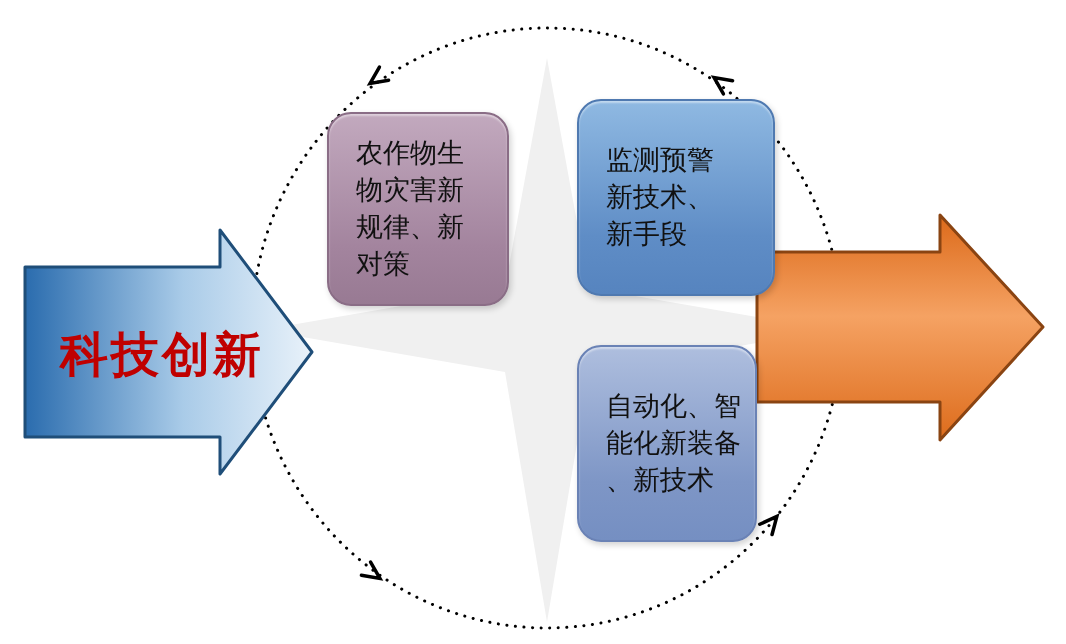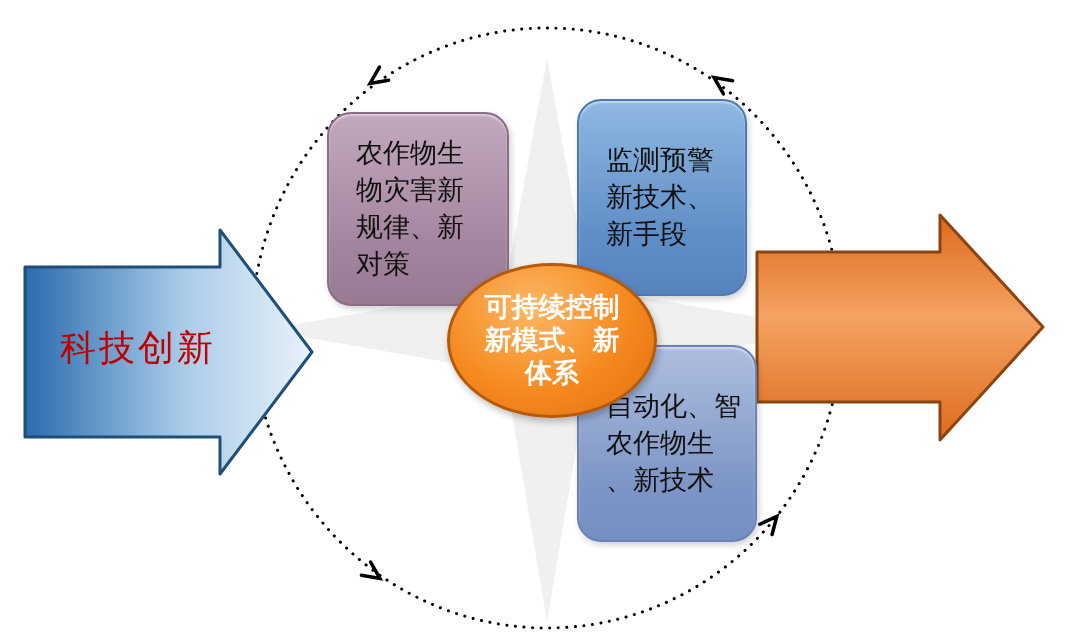--- a/index.html
+++ b/index.html
@@ -33,21 +33,21 @@
     padding-left: 27px;
     padding-right: 10px;
     box-shadow: 2px 3px 6px rgba(0,0,0,0.18), inset 0 2px 2px rgba(255,255,255,0.45);
   }
   .box-tl {
     left: 327px; top: 112px; width: 182px; height: 194px;
     background: linear-gradient(180deg, #c2a9be 0%, #a3849e 70%, #987a93 100%);
     border: 2px solid #8a6d86;
   }
   .box-tr {
-    left: 577px; top: 99px; width: 170px; height: 197px;
+    left: 577px; top: 99px; width: 198px; height: 197px;
     background: linear-gradient(180deg, #8fb9e2 0%, #5f8dc6 70%, #5684bf 100%);
     border: 2px solid #4f79b0;
   }
   .box-bl {
     left: 327px; top: 350px; width: 186px; height: 191px;
     background: linear-gradient(180deg, #f6cda8 0%, #efa76f 70%, #ec9c60 100%);
     border: 2px solid #d98d4e;
   }
   .box-br {
     left: 577px; top: 345px; width: 180px; height: 197px;
@@ -66,22 +66,22 @@
     text-align: center;
     font-size: 27px;
     font-weight: bold;
     color: #ffffff;
     line-height: 1.22;
     white-space: pre-line;
     box-shadow: 2px 4px 7px rgba(0,0,0,0.25);
   }
   .arrow-label {
     position: absolute;
-    font-weight: normal;
-    font-size: 36px;
+    font-weight: bold;
+    font-size: 48px;
     line-height: 1;
     letter-spacing: 3px;
     white-space: nowrap;
   }
   .label-left {
     left: 60px; top: 330px;
     color: #c00000;
   }
   .label-right {
     left: 798px; top: 309px;
@@ -138,26 +138,21 @@
 
   <div class="box box-tr">
     <span>监测预警
 新技术、
 新手段</span>
   </div>
 
 
   <div class="box box-br">
     <span>自动化、智
-农作物生
+能化新装备
 、新技术</span>
   </div>
 
-  <div class="center-ellipse">
-    <span>可持续控制
-新模式、新
-体系</span>
-  </div>
 
   <div class="arrow-label label-left">科技创新</div>
 
 
 </div>
 
 </body></html>

